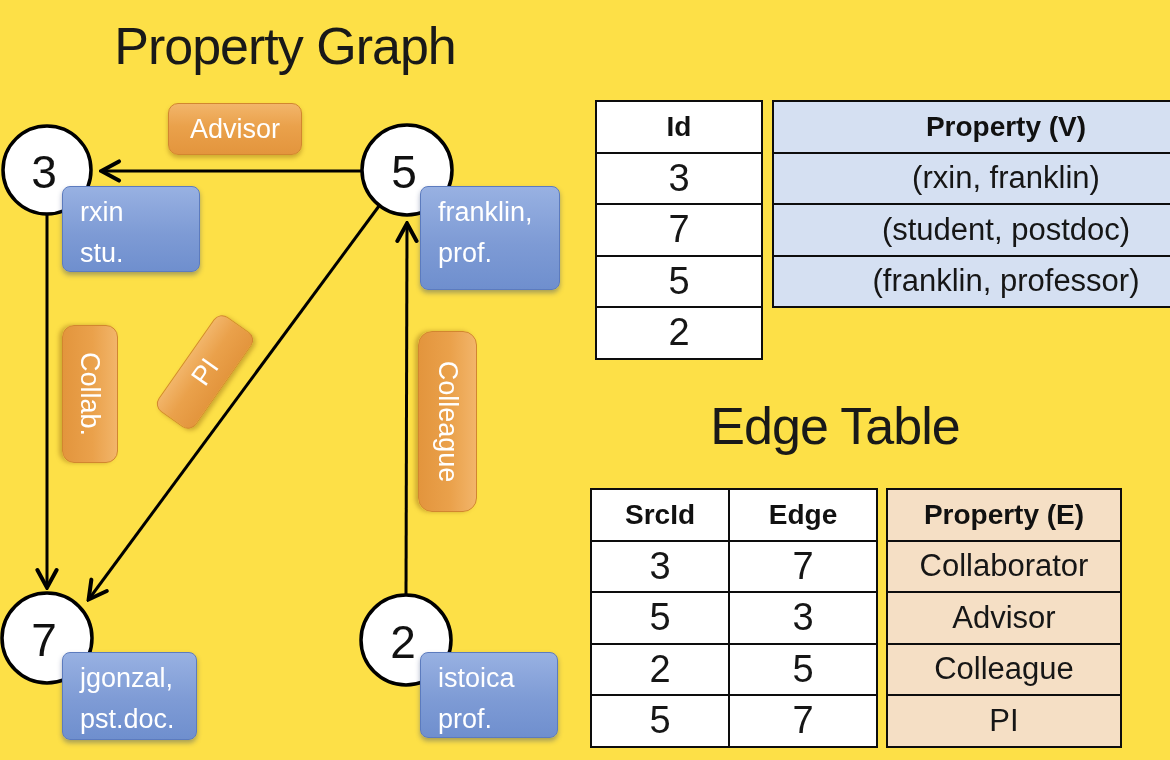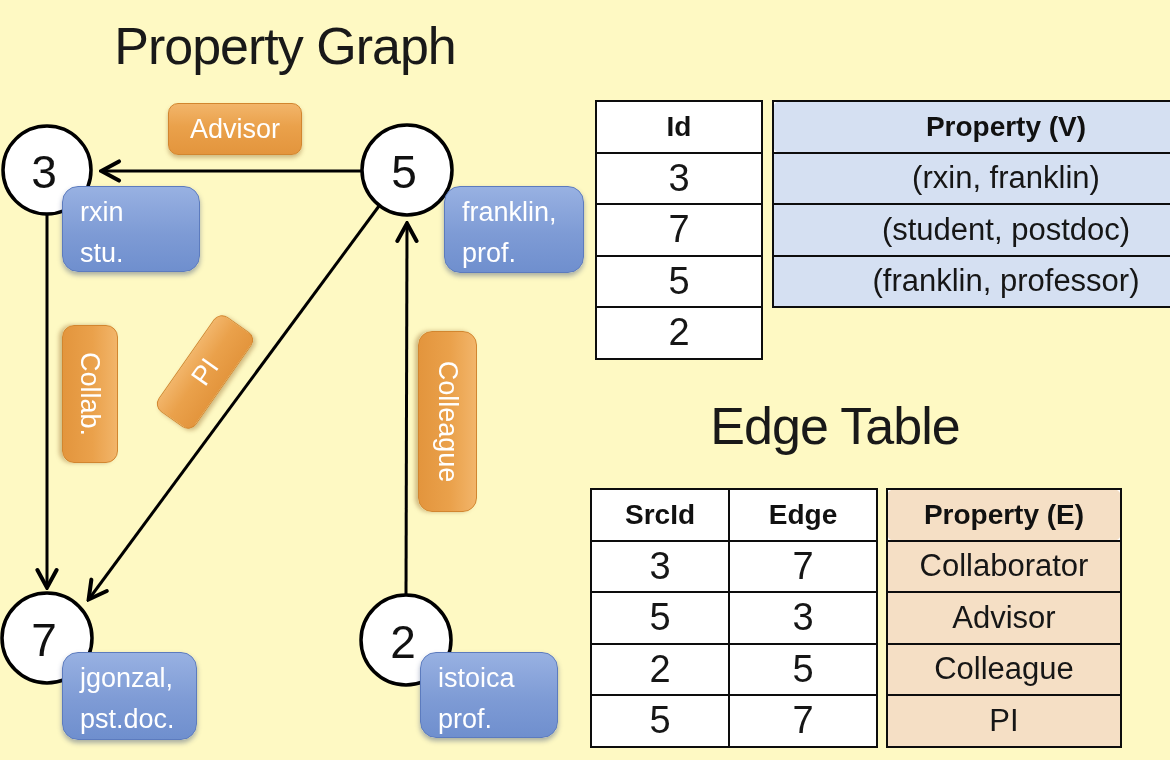--- a/index.html
+++ b/index.html
@@ -1,18 +1,18 @@
 <!DOCTYPE html>
 <html><head>
 <meta charset="utf-8">
 <style>
   html,body{margin:0;padding:0;background:#fff;}
   *{box-sizing:border-box;}
   .canvas{
-    position:relative;width:1170px;height:760px;background:#fef9c3;overflow:hidden;
+    position:relative;width:1170px;height:760px;background:#fde047;overflow:hidden;
     font-family:"Liberation Sans", sans-serif;color:#1a1a1a;text-decoration:underline;
   }
   .title{
     position:absolute;font-size:52px;font-weight:400;color:#191919;
     text-align:center;white-space:nowrap;letter-spacing:-1px;
   }
   .title-graph{left:10px;top:16px;width:550px;}
   .title-vertex{left:595px;top:14px;width:505px;}
   .title-edge{left:585px;top:396px;width:500px;}
 
@@ -31,38 +31,38 @@
     box-shadow:0 3px 4px rgba(120,70,10,0.35);
   }
   .elabel-advisor{left:168px;top:103px;width:134px;height:52px;}
   .elabel-collab{left:21px;top:366px;width:138px;height:56px;transform:rotate(90deg);border-radius:12px;}
   .elabel-pi{left:147px;top:349px;width:116px;height:46px;transform:rotate(-55deg);}
   .elabel-colleague{left:357px;top:392px;width:181px;height:59px;transform:rotate(90deg);border-radius:14px;}
 
   .vbox{
     position:absolute;
     background:linear-gradient(180deg,#98B1E2 0%,#7E9BD5 55%,#6F8FCE 100%);
-    border:1.5px solid #5C7BBE;border-radius:16px;
+    border:1.5px solid #5C7BBE;border-radius:8px;
     color:#fff;font-size:27px;line-height:1.5;padding:5px 0 0 17px;
     box-shadow:0 3px 5px rgba(40,60,110,0.4);
   }
   .vbox-rxin{left:62px;top:186px;width:138px;height:86px;}
-  .vbox-franklin{left:444px;top:186px;width:140px;height:87px;}
+  .vbox-franklin{left:420px;top:186px;width:140px;height:104px;}
   .vbox-jgonzal{left:62px;top:652px;width:135px;height:88px;}
   .vbox-istoica{left:420px;top:652px;width:138px;height:86px;}
 
   table.tbl{
     position:absolute;border-collapse:collapse;table-layout:fixed;
     background:#fff;
   }
   .tbl th,.tbl td{
     border:2.5px solid #0d0d0d;text-align:center;vertical-align:middle;
     height:51.5px;padding:0;overflow:hidden;white-space:nowrap;
   }
-  .tbl th{font-size:28px;font-weight:bold;color:#111;border-radius:8px;}
+  .tbl th{font-size:28px;font-weight:bold;color:#111;}
   .tbl td{font-size:31px;color:#161616;}
   .tbl td.num{font-size:38px;}
   table.blue th,table.blue td{background:#D5E0F2;}
   table.tan th,table.tan td{background:#F5DFC5;}
 
   .vt-id{left:595px;top:100px;width:168px;}
   .vt-prop{left:772px;top:100px;width:468px;}
   .et-ids{left:590px;top:488px;width:288px;}
   .et-prop{left:886px;top:488px;width:236px;}
 </style>

